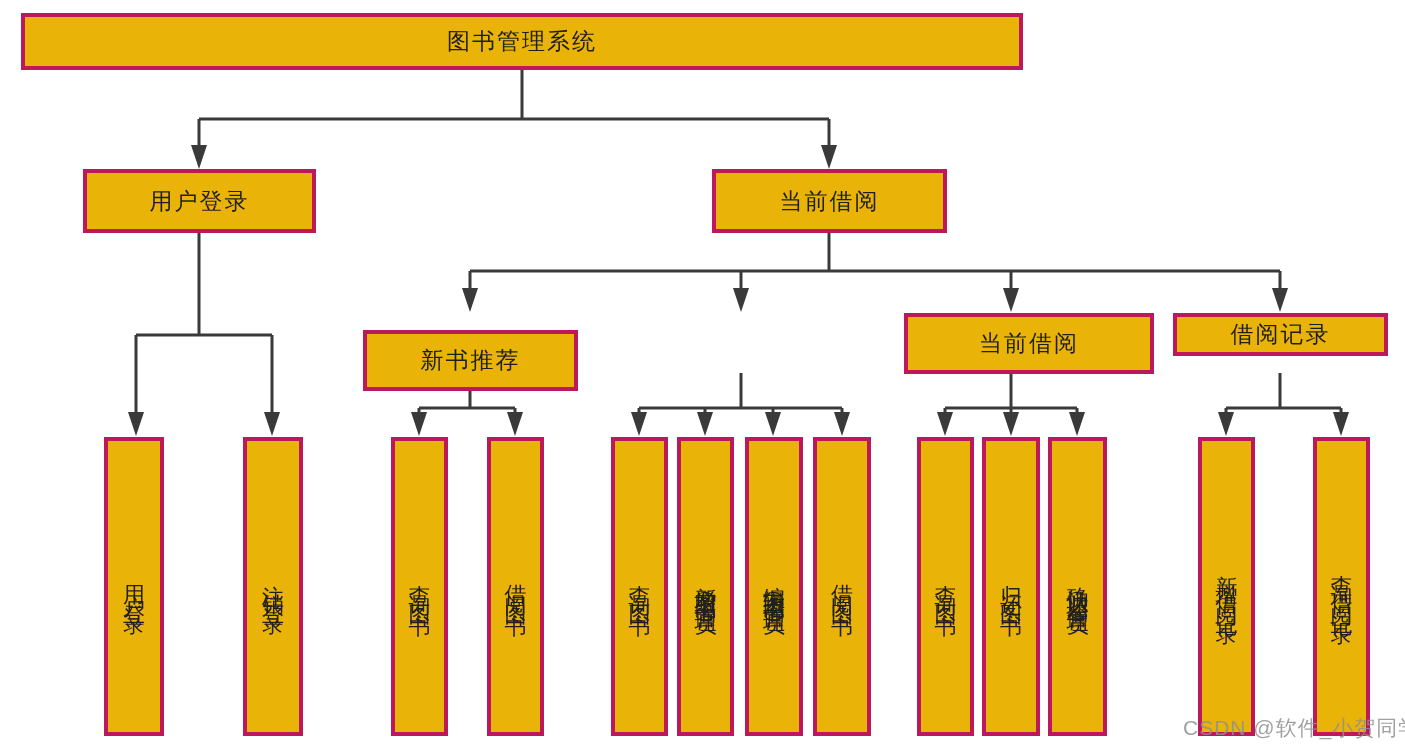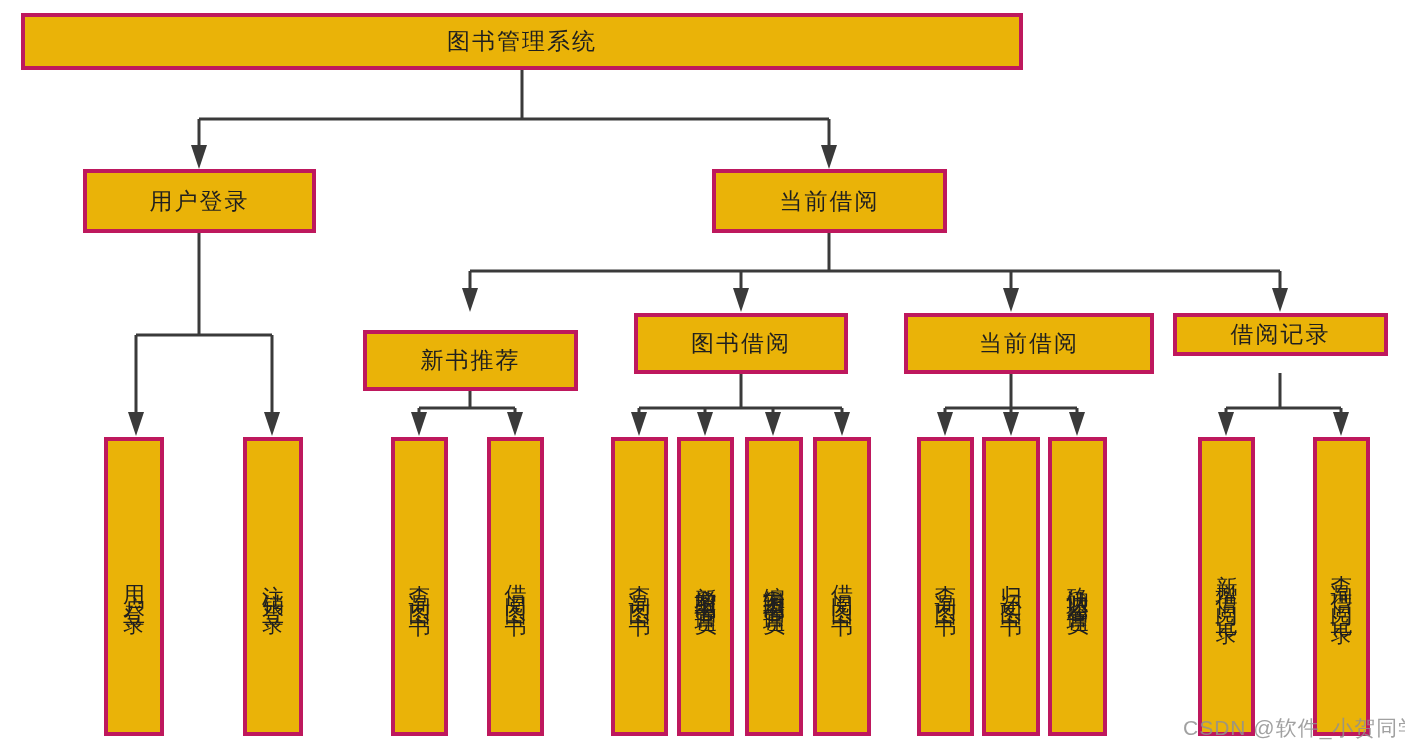--- a/index.html
+++ b/index.html
@@ -102,23 +102,20 @@
   <div class="box" id="n-userlogin">
     <span>用户登录</span>
   </div>
   <div class="box" id="n-bookmgmt">
     <span>当前借阅</span>
   </div>
 
   <div class="box" id="n-m1">
     <span>新书推荐</span>
   </div>
-  <div class="box" id="n-m2">
-    <span>图书借阅</span>
-  </div>
   <div class="box" id="n-m3">
     <span>当前借阅</span>
   </div>
   <div class="box" id="n-m4">
     <span>借阅记录</span>
   </div>
 
   <div class="box leaf" id="l-1">
     <span>用户登录</span>
   </div>

